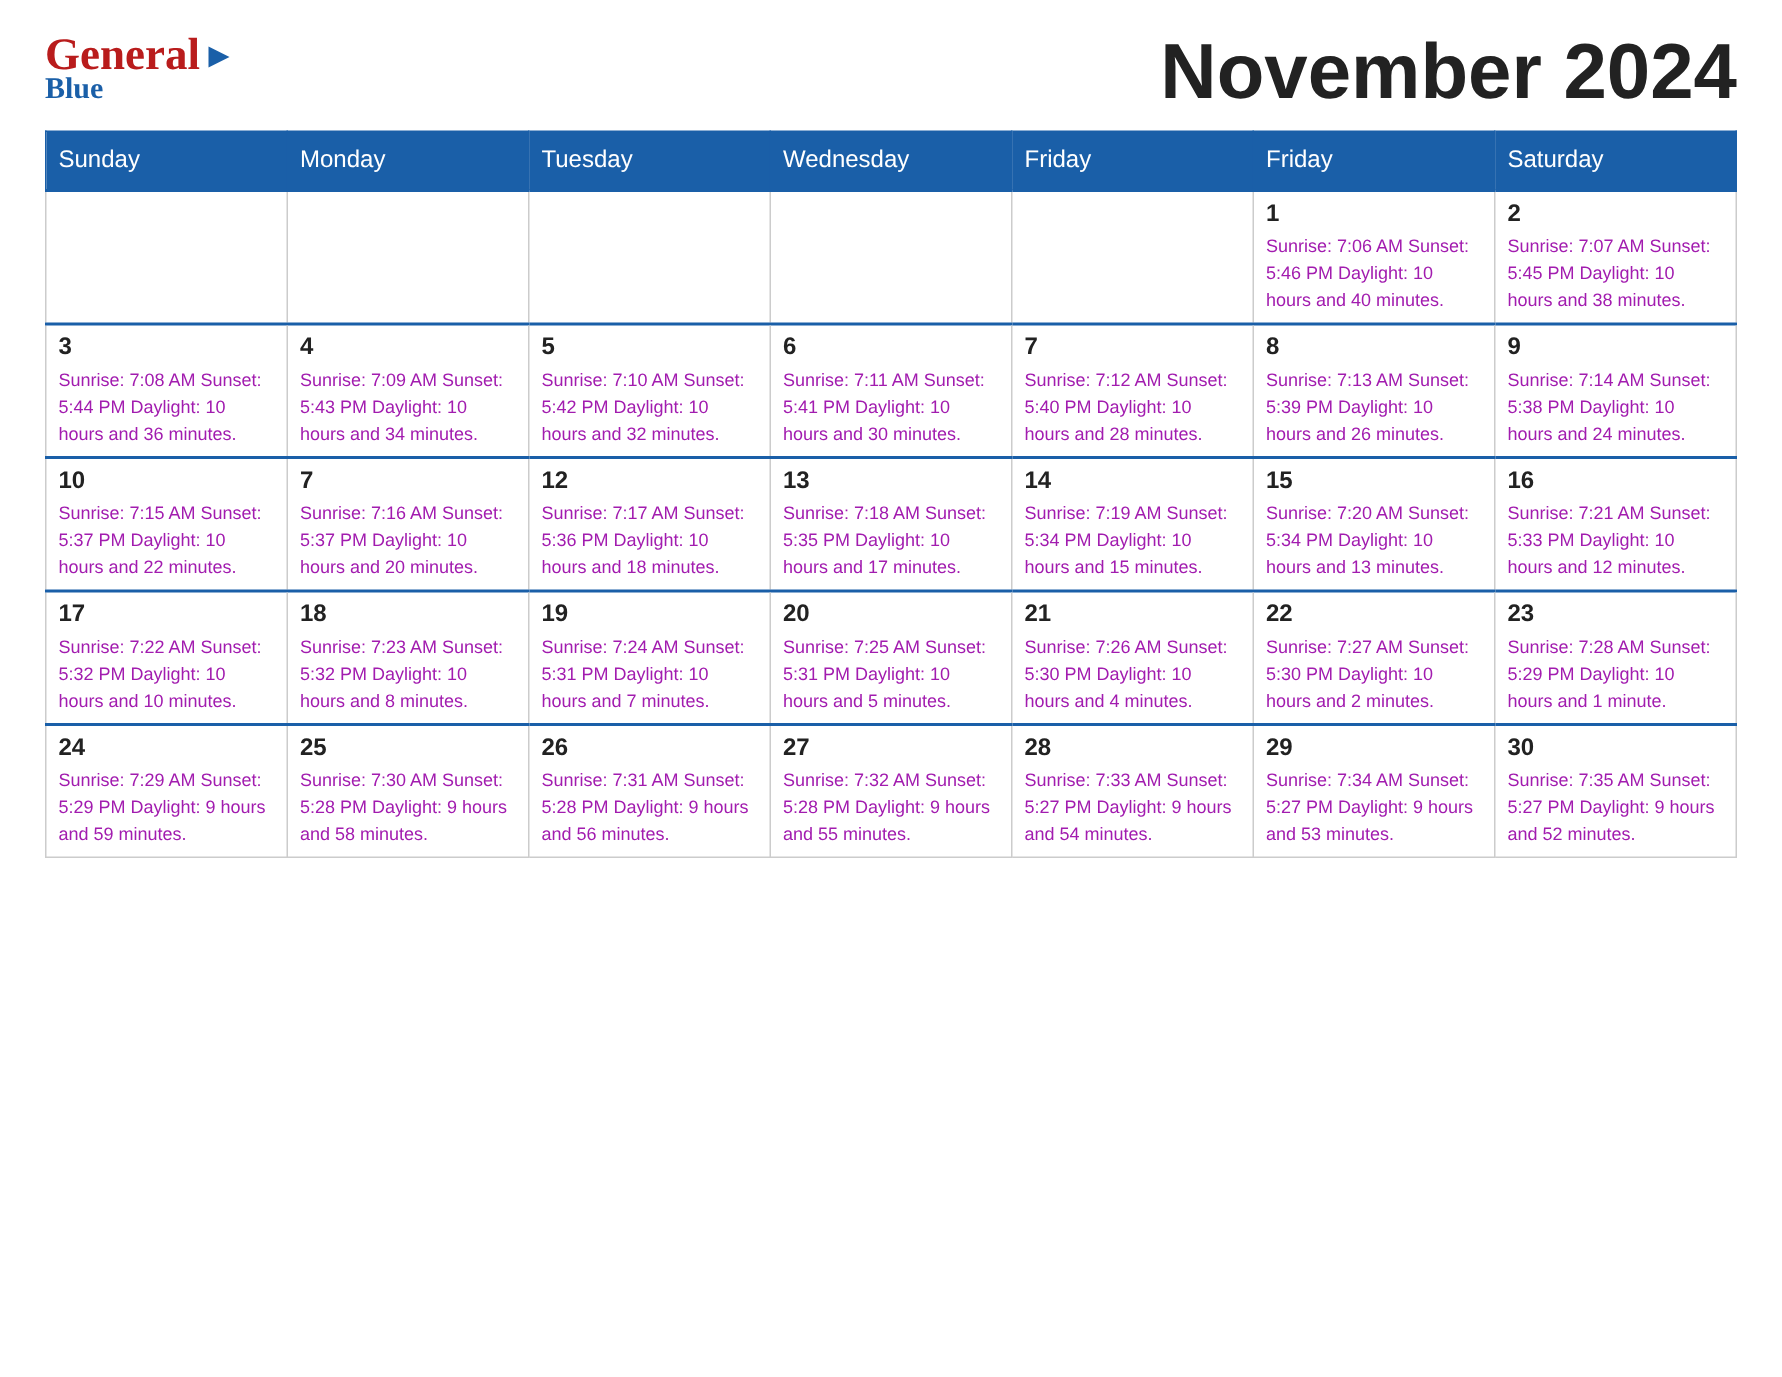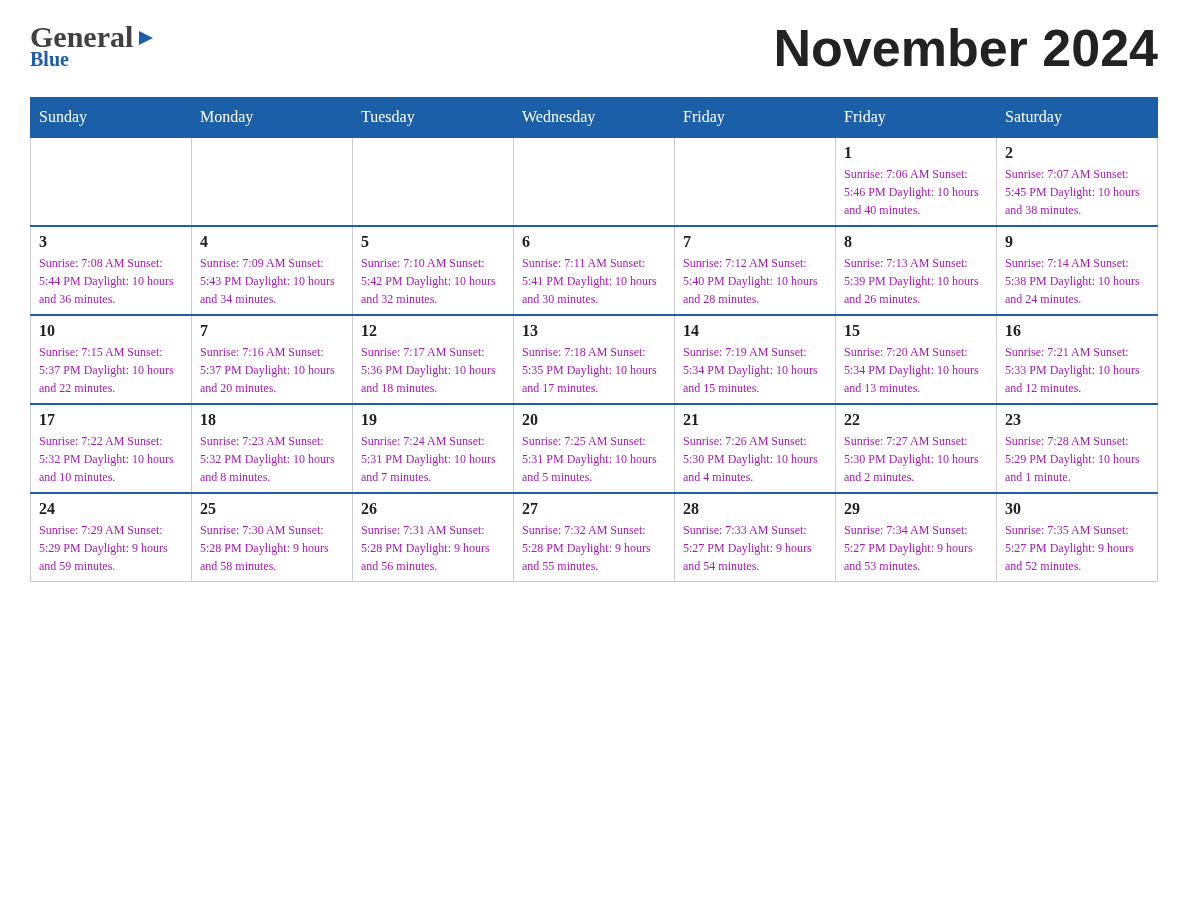--- a/index.html
+++ b/index.html
@@ -30,22 +30,21 @@
       line-height: 1.1;
     }
     .location {
       font-size: 20px;
       color: #444;
       margin-top: 4px;
     }
     .calendar {
       width: 100%;
       border-collapse: collapse;
-      margin-top: 20px;
-      font-family: Liberation Serif, serif;
+      margin-top: 10px;
     }
     .calendar th {
       background-color: #1a5fa8;
       color: #fff;
       padding: 10px 8px;
       font-size: 16px;
       font-weight: normal;
       text-align: left;
       border: 1px solid #1a5fa8;
     }
@@ -77,21 +76,21 @@
     tr.week-row td {
       border-top: 2px solid #1a5fa8;
     }
     .logo-row {
       display: flex;
       align-items: center;
     }
     .logo-general {
       font-size: 30px;
       font-weight: bold;
-      color: #404040;
+      color: #b91c1c;
       font-family: Georgia, serif;
     }
     .logo-blue-text {
       font-size: 20px;
       font-weight: bold;
       color: #1a5fa8;
       font-family: Georgia, serif;
     }
   </style>
 </head>

